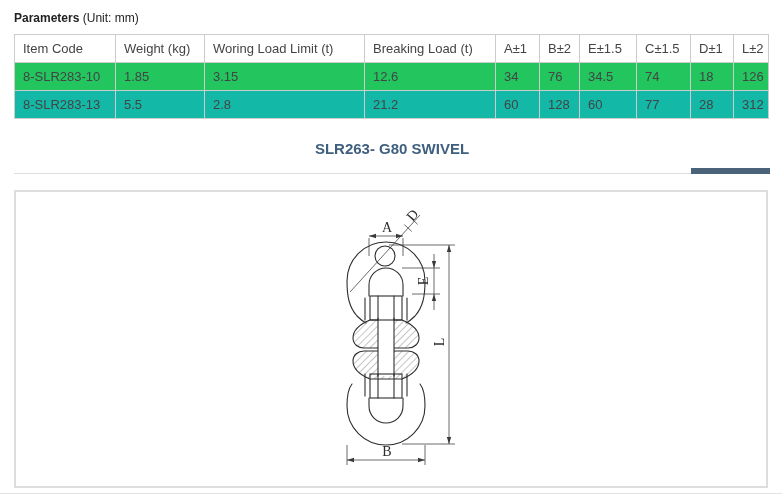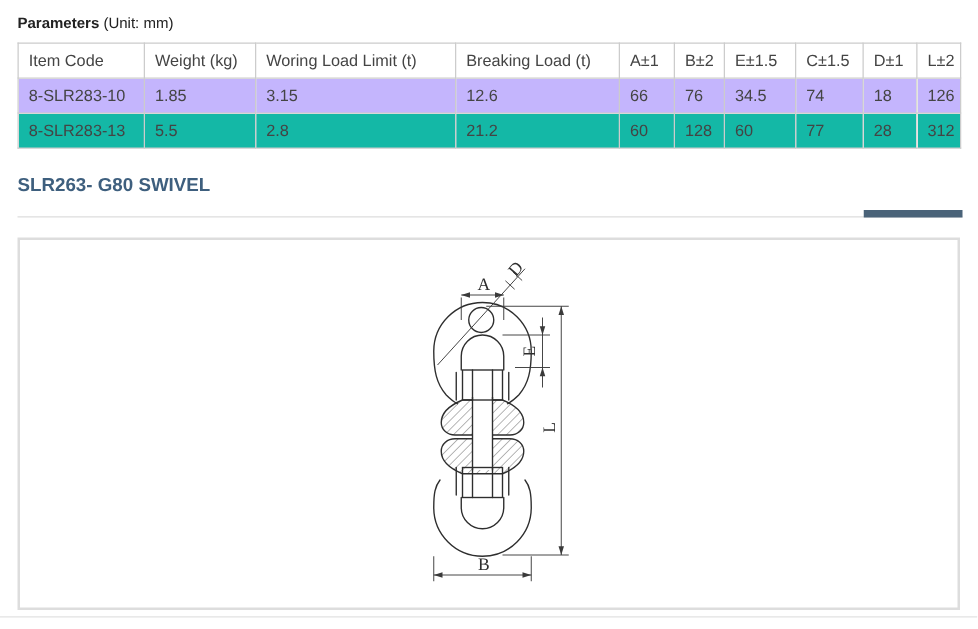--- a/index.html
+++ b/index.html
@@ -23,29 +23,30 @@
   table.spec th, table.spec td {
     border: 1px solid #cccccc;
     padding: 6px 8px;
     text-align: left;
     font-weight: 400;
     line-height: 15px;
     white-space: nowrap;
     overflow: hidden;
   }
   table.spec thead tr { background: #ffffff; margin-left: 34px; }
-  table.spec tbody tr:nth-child(1) { background: #c4b5fd; }
+  table.spec tbody tr:nth-child(1) { background: #22c55e; }
   table.spec tbody tr:nth-child(2) { background: #14b8a6; }
 
   .section-head {
     margin-top: 21px;
     font-size: 15px;
     line-height: 18px;
     font-weight: 700;
     color: #3e5f7e;
+    text-align: center;
   }
 
   .tab-line {
     position: relative;
     margin-top: 10px;
     height: 6px;
     border-bottom: 1px solid #dddddd;
   }
   .tab-line .tab-indicator {
     position: absolute;
@@ -114,21 +115,21 @@
         <th>D±1</th>
         <th>L±2</th>
       </tr>
     </thead>
     <tbody>
       <tr>
         <td>8-SLR283-10</td>
         <td>1.85</td>
         <td>3.15</td>
         <td>12.6</td>
-        <td>66</td>
+        <td>34</td>
         <td>76</td>
         <td>34.5</td>
         <td>74</td>
         <td>18</td>
         <td>126</td>
       </tr>
       <tr>
         <td>8-SLR283-13</td>
         <td>5.5</td>
         <td>2.8</td>

